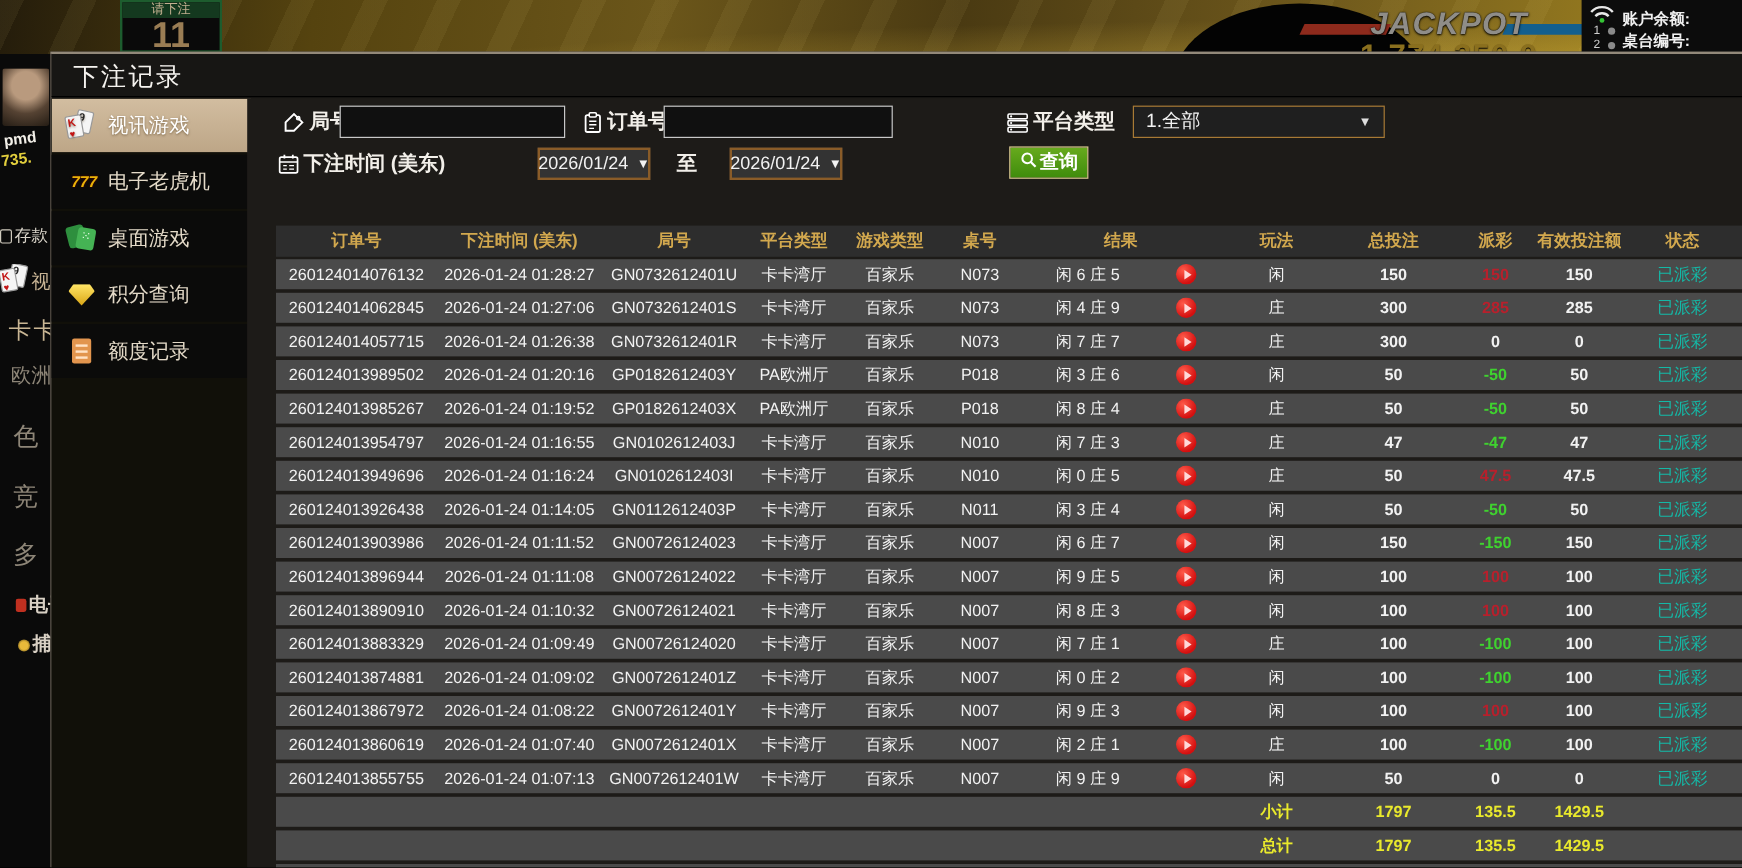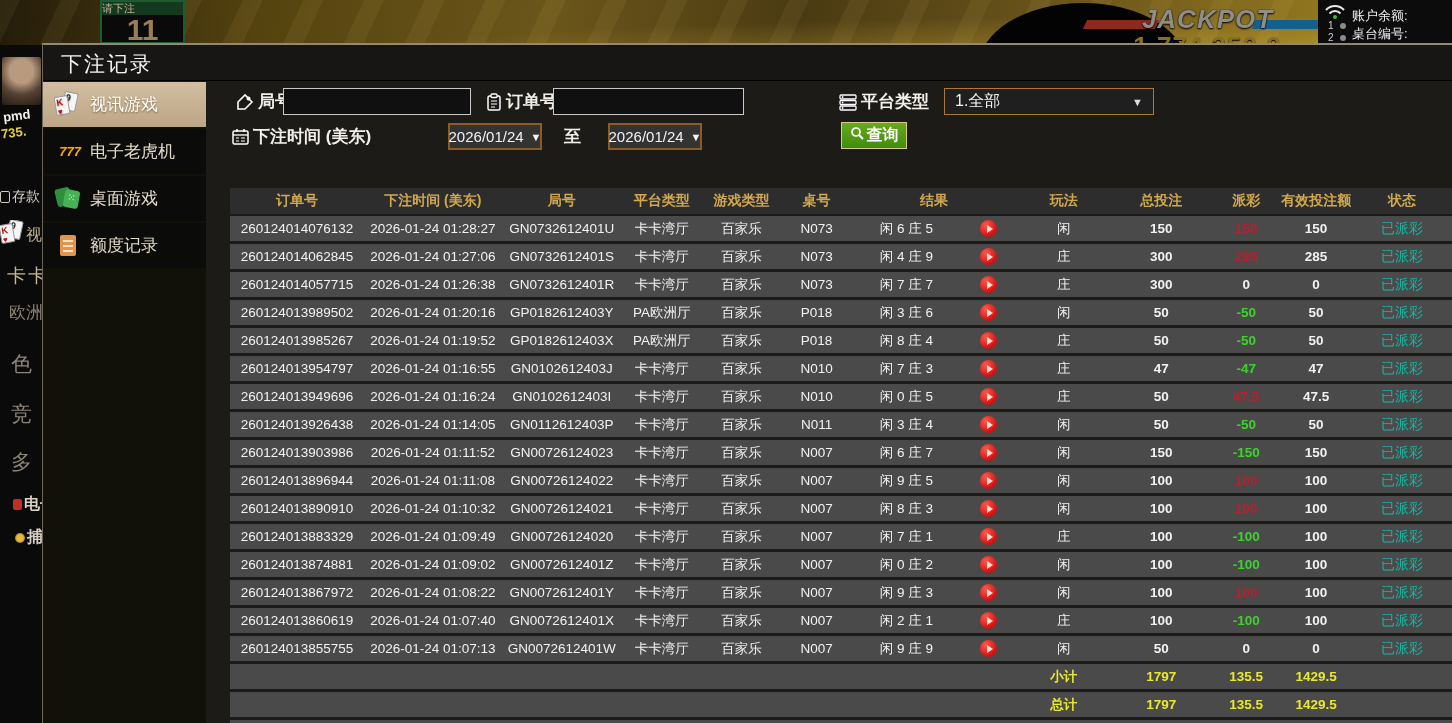--- a/index.html
+++ b/index.html
@@ -17,38 +17,38 @@
     background:#030303; border-radius:50% 50% 40% 40%; }
   .topbar-left { position:absolute; left:0; top:0; width:97px; height:45px; background:#14110d;
     display:flex; align-items:center; padding-left:4px; }
   .logo { color:#f3f0ea; font-weight:bold; font-size:15px; letter-spacing:.5px; display:flex; align-items:center; gap:3px;}
   .logo-glyph { width:13px; height:13px; background:#1d6fb8; border-radius:3px; display:inline-block;
     position:relative; }
   .logo-glyph::after{ content:""; position:absolute; left:4px; top:3px; border-left:6px solid #fff;
     border-top:3.5px solid transparent; border-bottom:3.5px solid transparent; }
   .bet-tile { position:absolute; left:100px; top:0; width:85px; height:44px; border:2px solid #1d5c2e;
     background:#0a0a0a; }
-  .bet-tile .prompt { background:#14391f; color:#c3b090; font-size:11px; text-align:left; height:13px; line-height:12px; }
+  .bet-tile .prompt { background:#14391f; color:#c3b090; font-size:11px; text-align:center; height:13px; line-height:12px; }
   .bet-tile .count { color:#9a7d54; font-weight:bold; font-size:30px; text-align:center; line-height:30px; }
 
   .jackpot { position:absolute; left:1085px; top:2px; width:245px; height:43px; }
   .jp-stripe-red { position:absolute; left:0; top:18px; width:72px; height:9px; background:#8e2a1c; transform:skewX(-25deg); }
   .jp-stripe-blue { position:absolute; right:4px; top:18px; width:72px; height:9px; background:#135f8e; transform:skewX(-25deg); }
   .jp-word { position:absolute; left:0; right:0; top:2px; text-align:center; font-weight:bold; font-style:italic;
     font-size:26px; letter-spacing:1px; color:#8f8d88; text-shadow:0 1px 2px #000, 0 0 1px #000; }
   .jp-value { position:absolute; left:0; right:0; top:29px; text-align:center; font-weight:bold;
     font-size:26px; color:#8a6f1e; letter-spacing:1px; text-shadow:0 1px 1px #000; }
 
   .top-right-panel { position:absolute; left:1318px; top:0; width:134px; height:45px; background:#0c0c0c;
     color:#e8e8e8; }
   .wifi { position:absolute; left:6px; top:2px; width:22px; height:18px; }
   .video-list { position:absolute; left:10px; top:20px; font-size:10px; color:#cfcfcf; line-height:12px; }
   .video-list .row { display:flex; align-items:center; gap:6px; }
   .video-list .dot { width:6px; height:6px; border-radius:50%; background:#8a8a8a; display:inline-block; }
-  .acct-labels { position:absolute; left:34px; top:7px; font-size:13px; color:#f0f0f0; line-height:18px; white-space:nowrap; }
+  .acct-labels { position:absolute; left:34px; top:7px; font-size:13px; color:#f0f0f0; line-height:18px; white-space:nowrap;font-weight:bold; }
 
   
   .rail { position:absolute; left:0; top:45px; width:42px; height:678px; background:#0a0a0a; }
   .avatar { position:absolute; left:2px; top:12px; width:39px; height:48px; border-radius:2px;
     background:radial-gradient(circle at 50% 30%, #b99a7e 0 30%, #6e564286 60%, #241c14 100%), #3a2d22; }
   .rail-user { position:absolute; left:3px; top:63px; color:#f2efe8; font-weight:bold; font-size:13px; transform:rotate(-7deg); }
   .rail-balance { position:absolute; left:1px; top:80px; color:#e3cf3d; font-weight:bold; font-size:13px; transform:rotate(-7deg); }
   .rail-item { position:absolute; color:#8d8577; white-space:nowrap; overflow:hidden; }
   .ri-deposit { left:0px; top:143px; font-size:14px; color:#d9d4c9; }
   .ri-deposit .box { display:inline-block; width:10px; height:12px; border:1.5px solid #cfcabd; border-radius:2px; vertical-align:-2px; margin-right:2px;}
@@ -227,20 +227,26 @@
         <span>电子老虎机</span>
       </div>
       <div class="side-item">
         <div class="s-icon icon-tablegames">
             <div class="g1"></div>
             <div class="g2"></div>
           </div>
         <span>桌面游戏</span>
       </div>
       <div class="side-item">
+        <div class="s-icon icon-points">
+            <div class="gem"></div>
+          </div>
+        <span>积分查询</span>
+      </div>
+      <div class="side-item">
         <div class="s-icon icon-quota">
             <div class="doc"></div>
           </div>
         <span>额度记录</span>
       </div>
     </div>
 
     <div class="m-content">
 
       <div class="filters">

